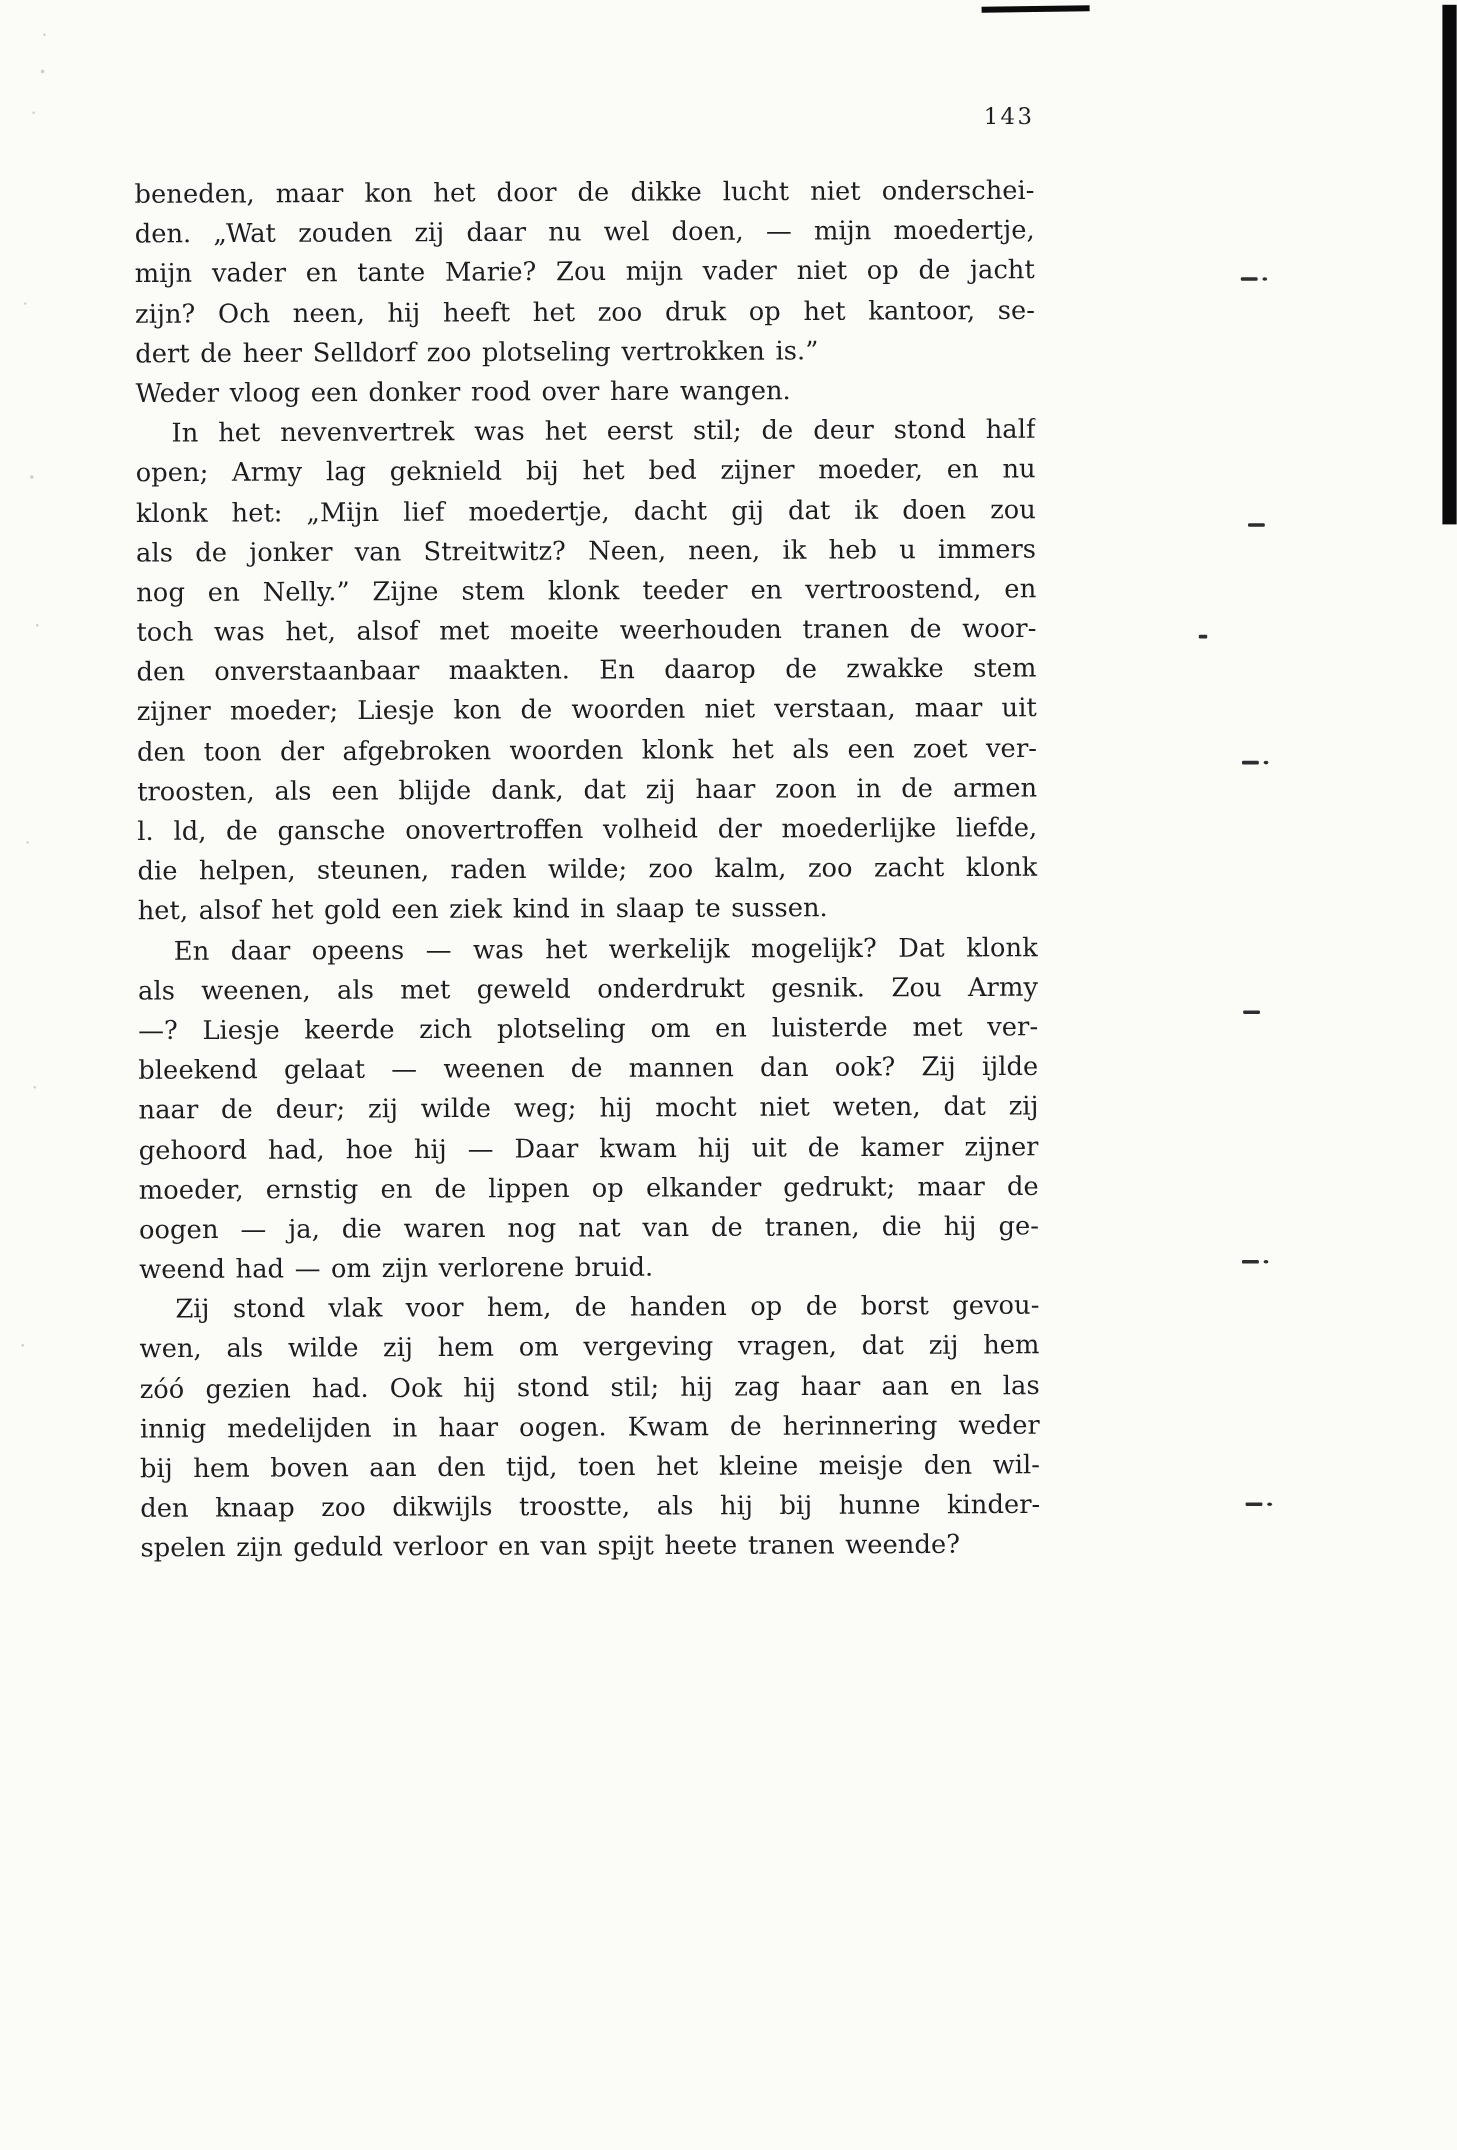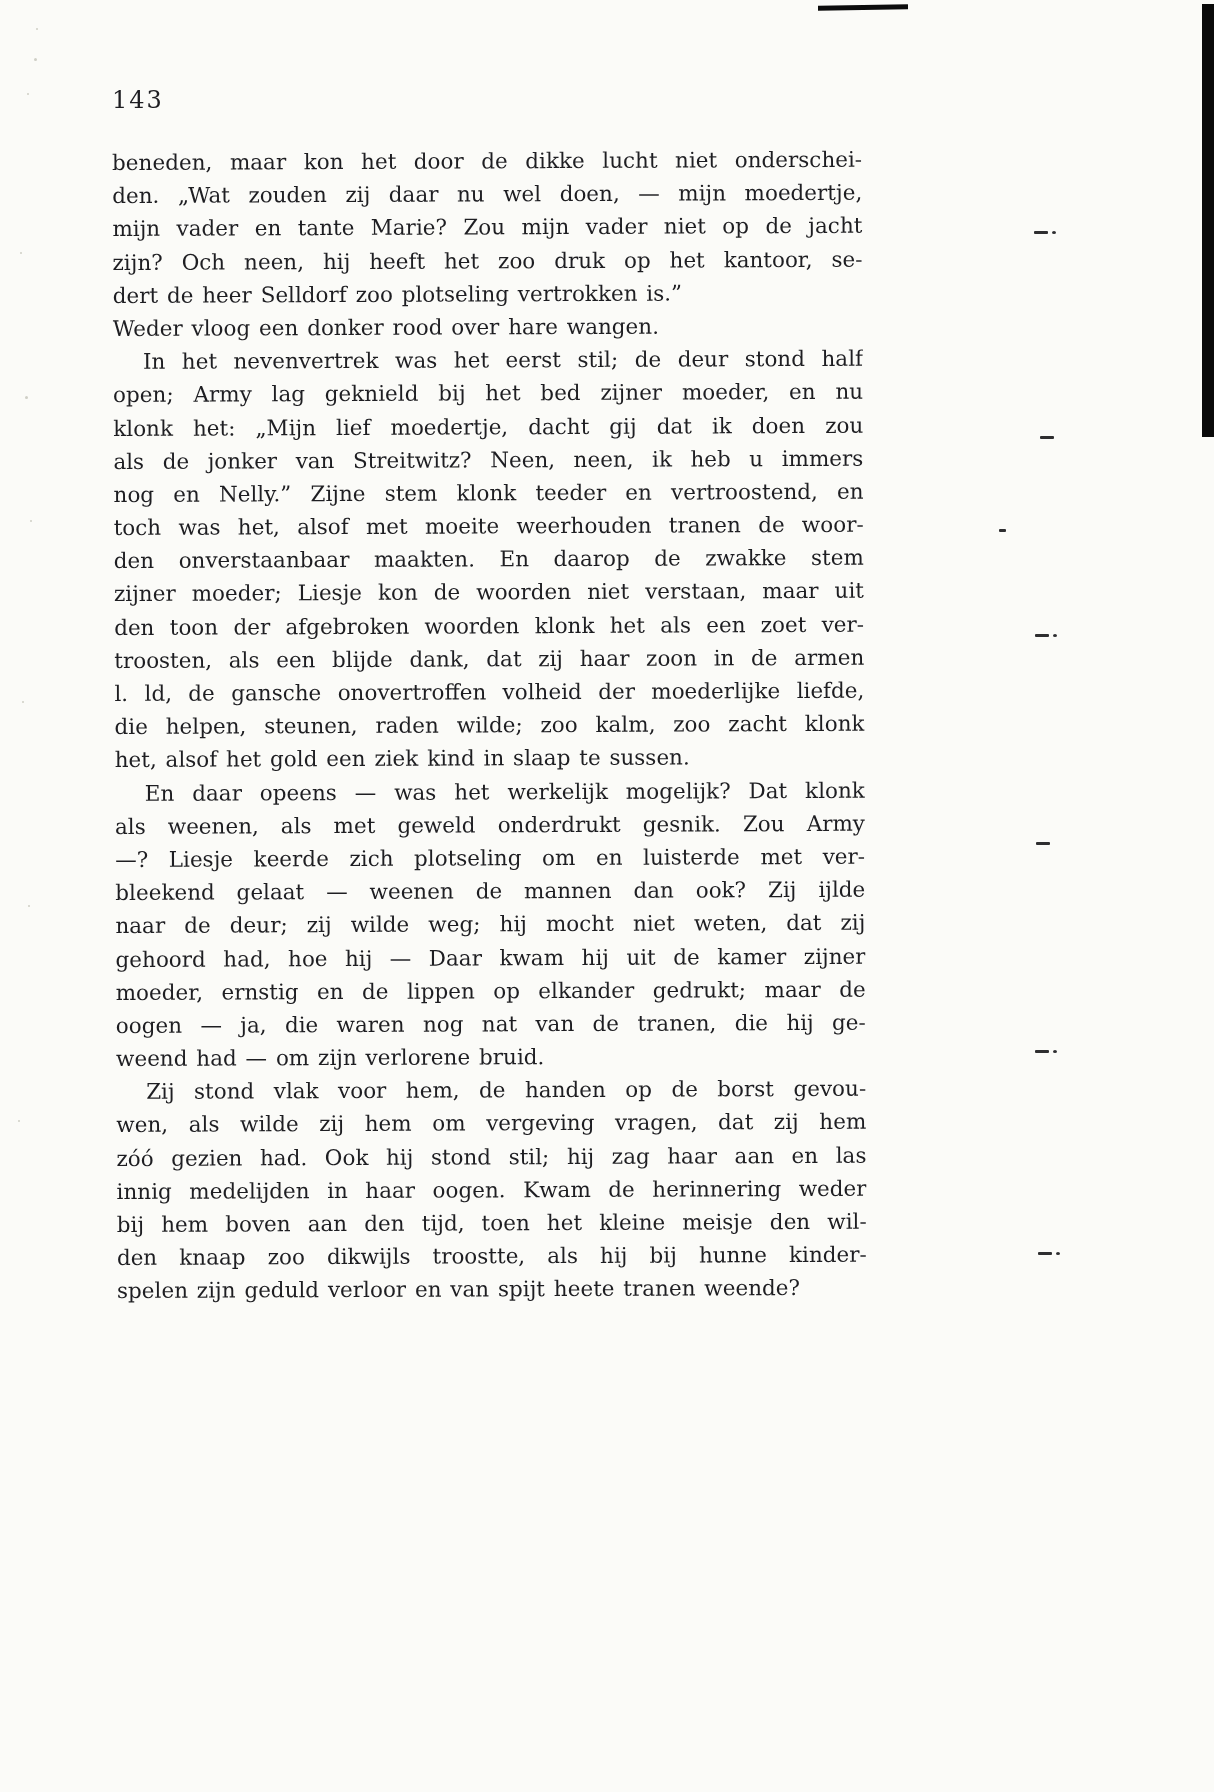--- a/index.html
+++ b/index.html
@@ -14,22 +14,22 @@
     color: #1e1e22;
     font-family: "DejaVu Serif", "Liberation Serif", serif;
   }
 
   
   .page-number {
     position: absolute;
     top: 86px;
     left: 112px;
     width: 750px;
-    text-align: left;
-    font-size: 24px;
+    text-align: right;
+    font-size: 19px;
     letter-spacing: 2px;
   }
 
   
   .text-block {
     position: absolute;
     top: 146px;
     left: 112px;
     width: 750px;
     transform: rotate(-0.25deg);

